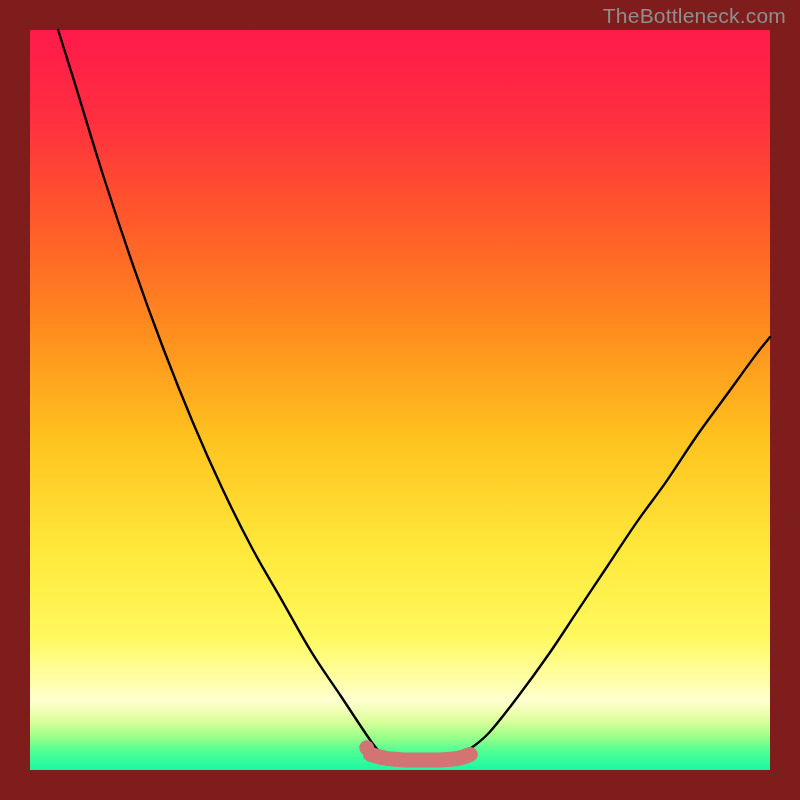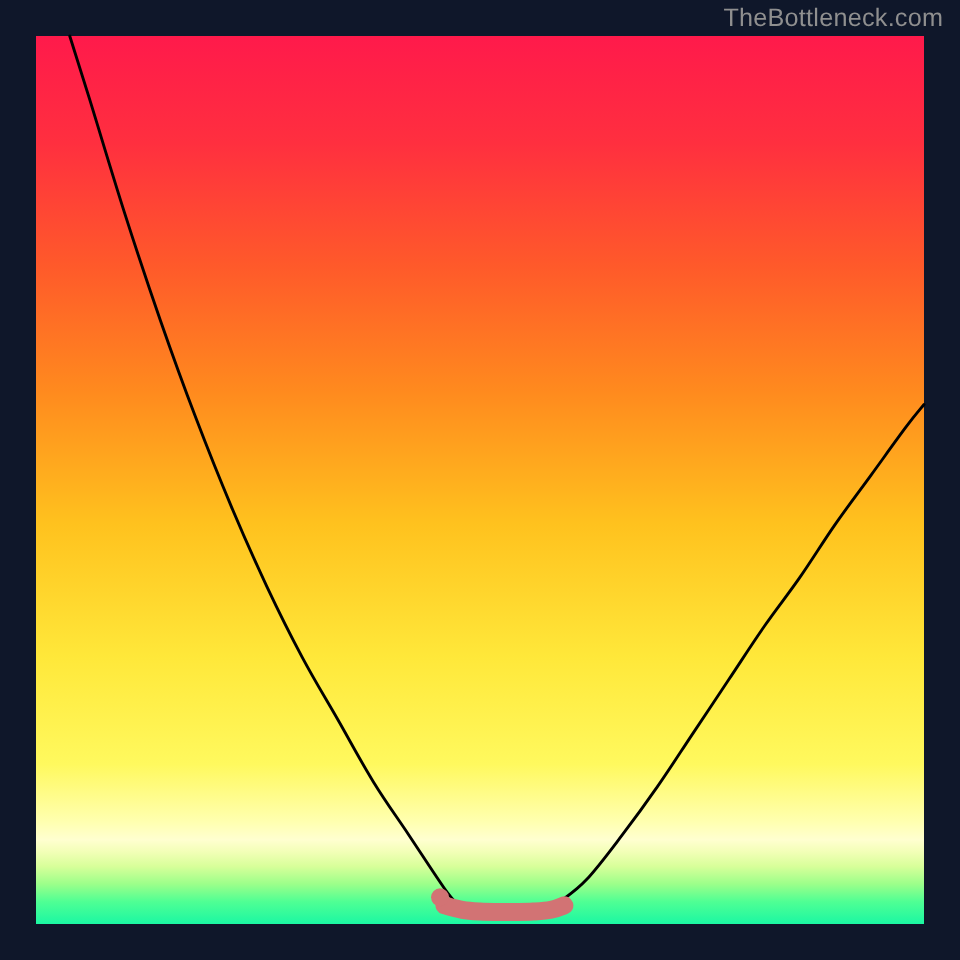--- a/index.html
+++ b/index.html
@@ -9,21 +9,21 @@
     height: 800px;
     background: #000;
     overflow: hidden;
   }
   .frame {
     position: absolute;
     left: 0;
     top: 0;
     width: 800px;
     height: 800px;
-    background: #0f172a;
+    background: #7f1d1d;
   }
   .watermark {
     position: absolute;
     top: 4px;
     right: 14px;
     font-family: Arial, Helvetica, sans-serif;
     font-size: 21px;
     color: #8f8f8f;
     letter-spacing: 0.2px;
   }

